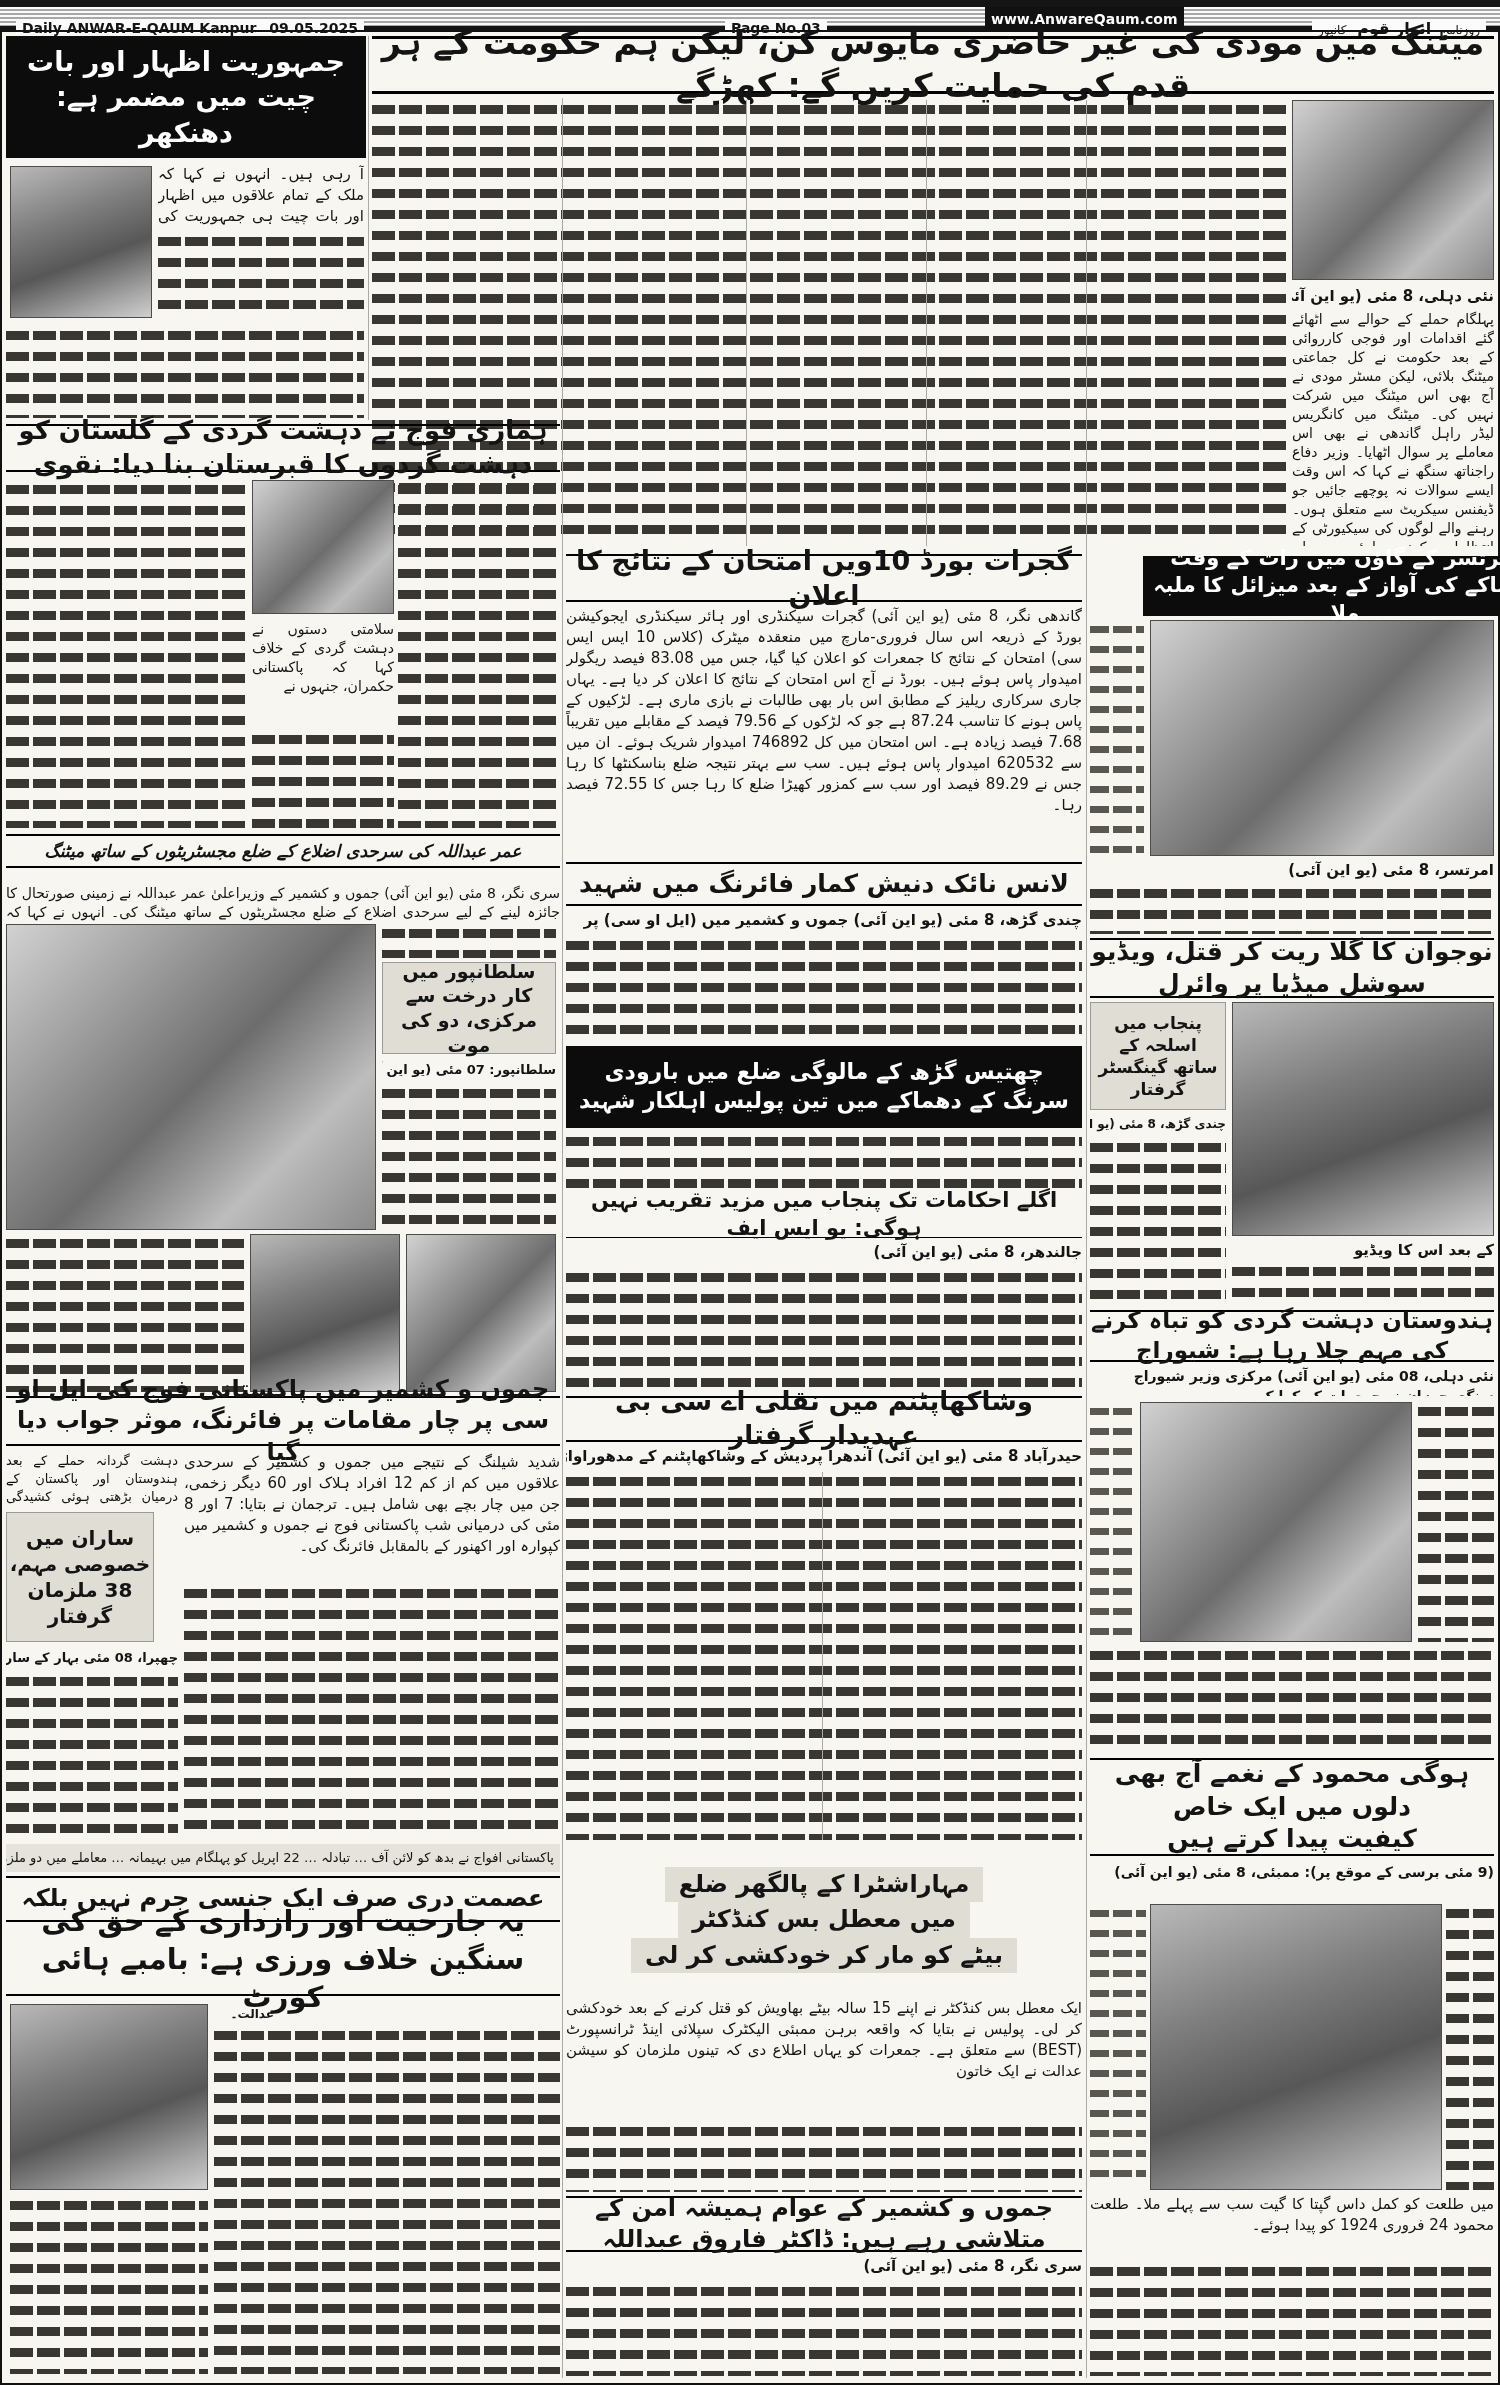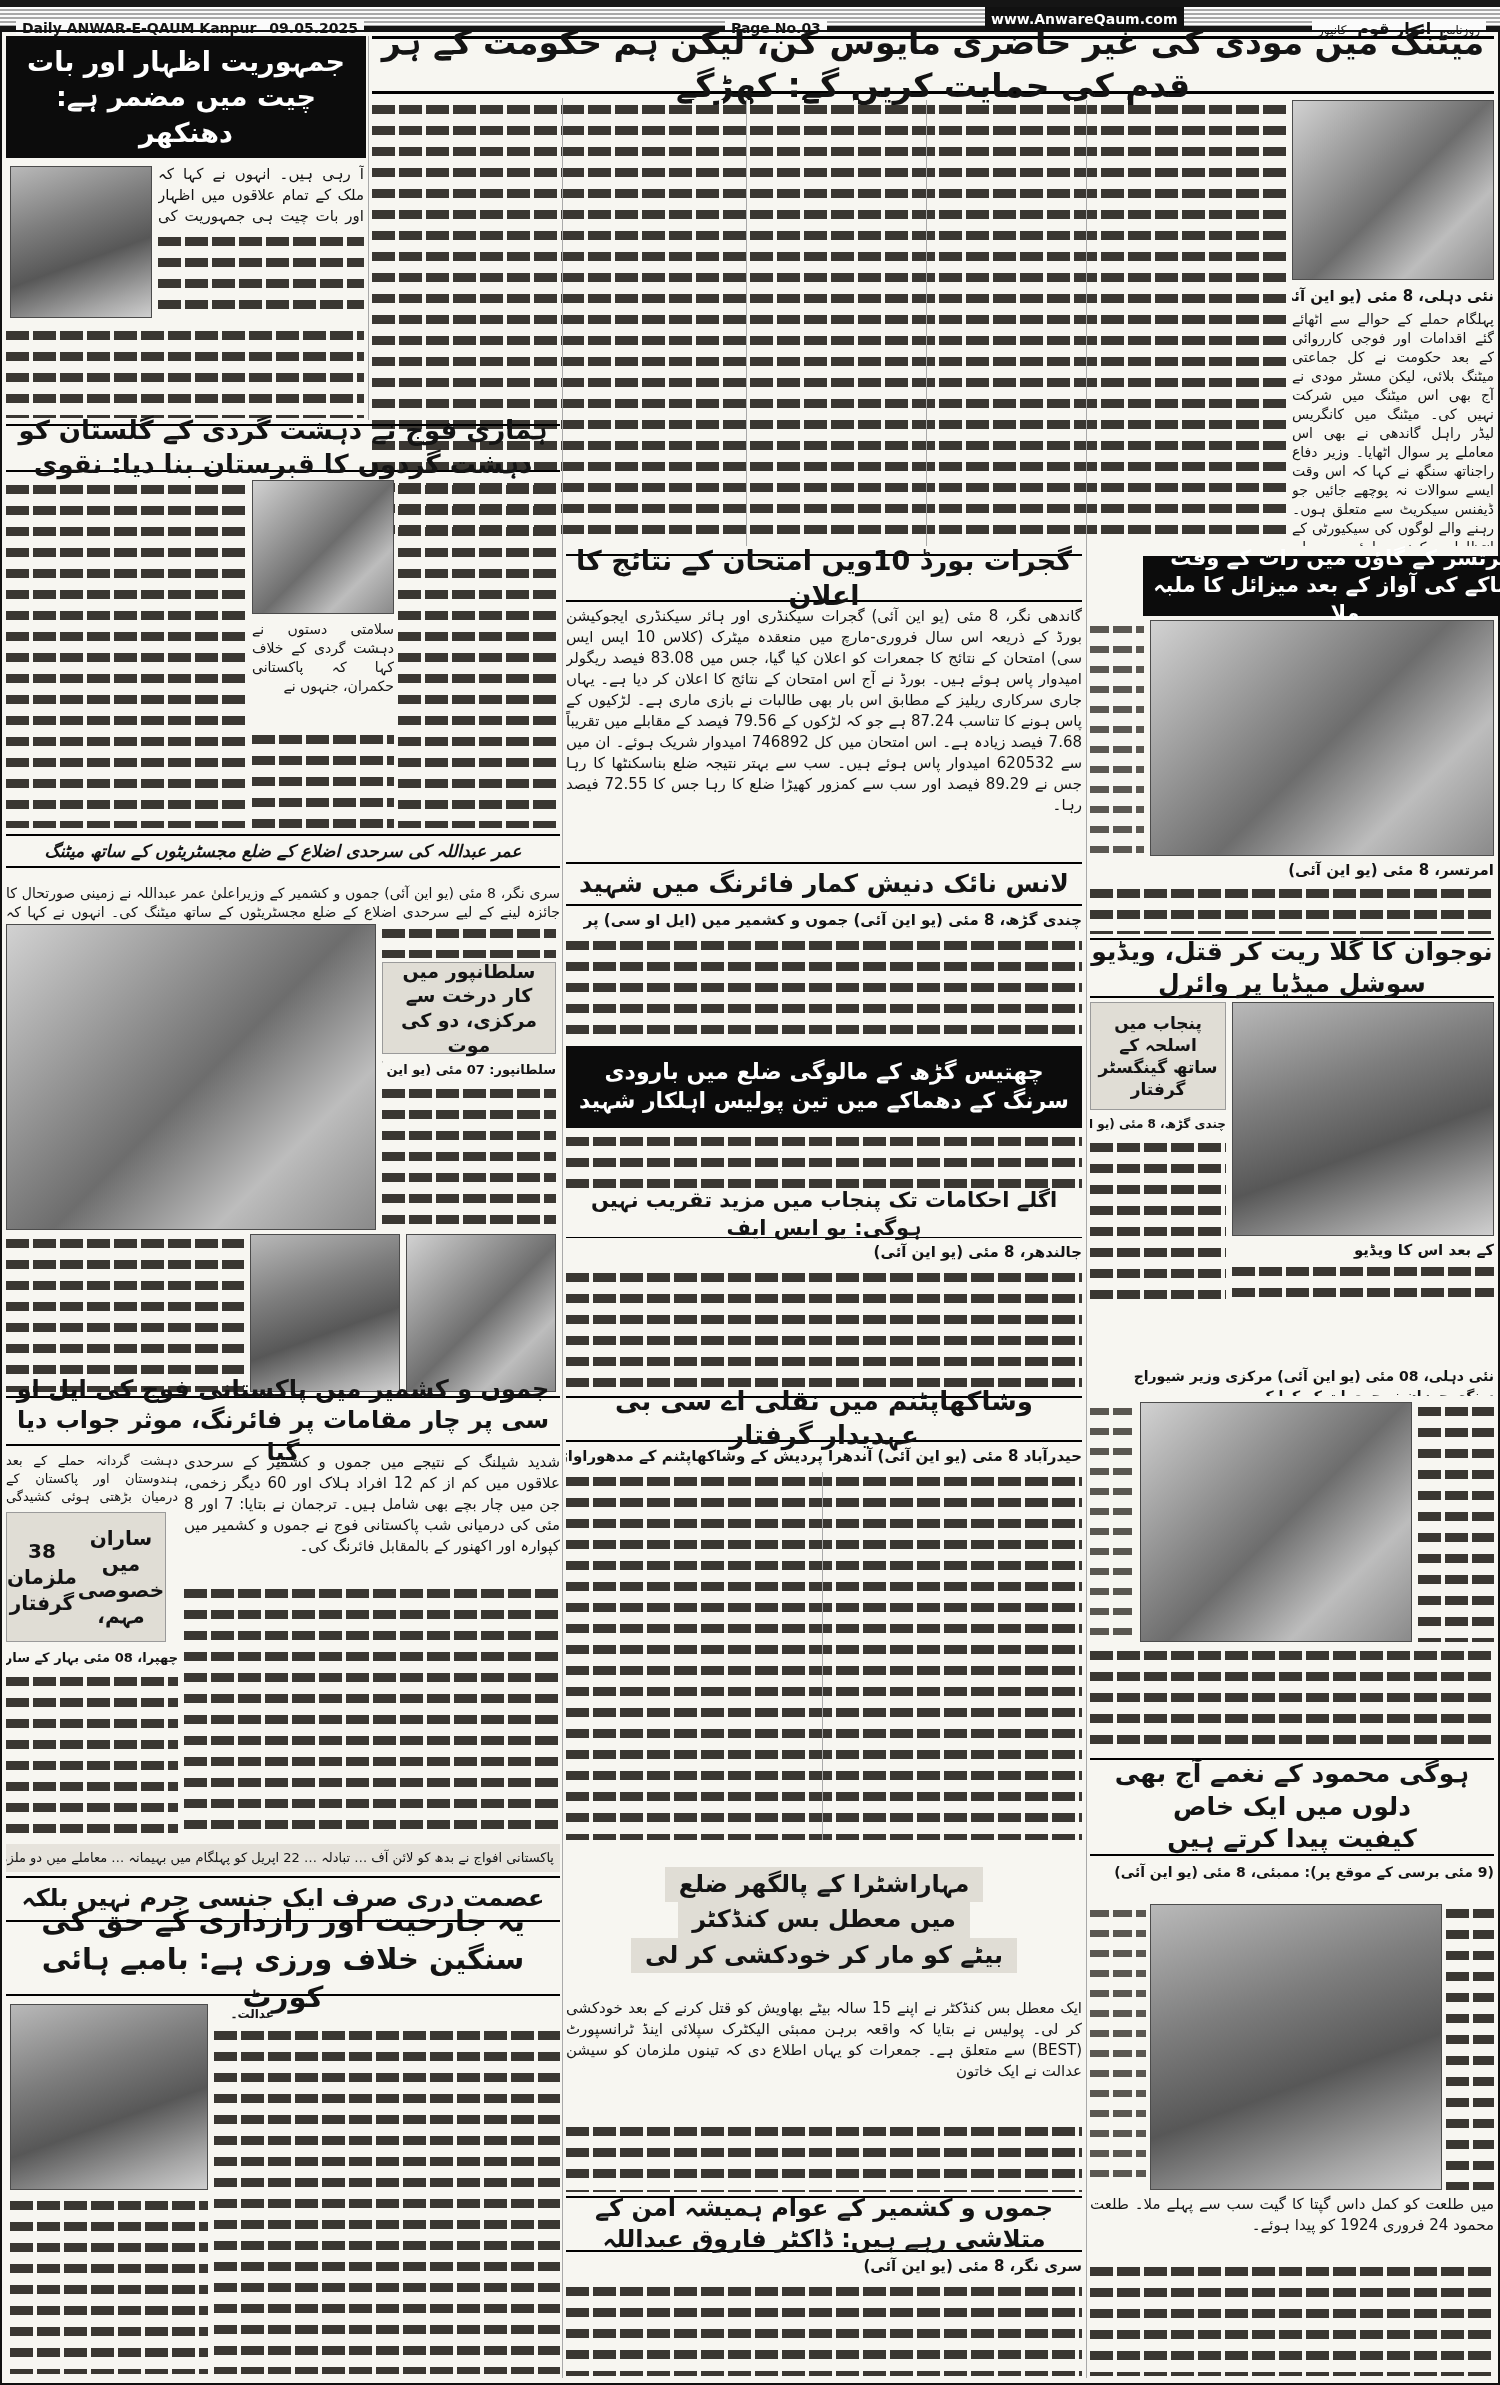--- a/index.html
+++ b/index.html
@@ -89,21 +89,21 @@
   <div class="abs tx" style="left:382px;top:1084px;width:174px;height:146px;"></div>
   <div class="abs tx" style="left:382px;top:924px;width:174px;height:34px;"></div>
 
   <div class="abs tx" style="left:6px;top:1234px;width:238px;height:158px;"></div>
   <div class="abs ph2" style="left:250px;top:1234px;width:150px;height:158px;"></div>
   <div class="abs ph" style="left:406px;top:1234px;width:150px;height:158px;"></div>
   <div class="abs hd rules" style="left:6px;top:1396px;width:554px;height:50px;font-size:24px;">جموں و کشمیر میں پاکستانی فوج کی ایل او سی پر چار مقامات پر فائرنگ، موثر جواب دیا گیا</div>
   <div class="abs ex" style="left:184px;top:1452px;width:376px;height:128px;">شدید شیلنگ کے نتیجے میں جموں و کشمیر کے سرحدی علاقوں میں کم از کم 12 افراد ہلاک اور 60 دیگر زخمی، جن میں چار بچے بھی شامل ہیں۔ ترجمان نے بتایا: 7 اور 8 مئی کی درمیانی شب پاکستانی فوج نے جموں و کشمیر میں کپوارہ اور اکھنور کے بالمقابل فائرنگ کی۔</div>
   <div class="abs tx" style="left:184px;top:1584px;width:376px;height:256px;"></div>
   <div class="abs ex" style="left:6px;top:1452px;width:172px;height:56px;font-size:13px;line-height:18px;">دہشت گردانہ حملے کے بعد ہندوستان اور پاکستان کے درمیان بڑھتی ہوئی کشیدگی کے درمیان ہوا تھا جس میں 25 سیاحوں اور ایک مقامی باشندے کی موت ہوئی تھی۔</div>
-  <div class="abs gb hd" style="left:6px;top:1512px;width:160px;height:130px;font-size:20px;">
+  <div class="abs gb hd" style="left:6px;top:1512px;width:148px;height:130px;font-size:20px;flex-direction:column;">
     <div>ساران میں خصوصی مہم،</div>
     <div>38 ملزمان گرفتار</div>
   </div>
   <div class="abs dl" style="left:6px;top:1648px;width:172px;height:20px;font-size:13px;">چھپرا، 08 مئی بہار کے ساران ضلع کی</div>
   <div class="abs tx" style="left:6px;top:1672px;width:172px;height:168px;"></div>
 
   <div class="abs" style="left:6px;top:1844px;width:554px;height:28px;background:#e6e3dc;font-size:13px;direction:rtl;
        line-height:28px;overflow:hidden;white-space:nowrap;padding:0 6px;">پاکستانی افواج نے بدھ کو لائن آف … تبادلہ … 22 اپریل کو پہلگام میں بہیمانہ … معاملے میں دو ملزمان کو گرفتار کیا گیا ہے۔</div>
 
   <div class="abs hd" style="left:6px;top:1926px;width:554px;height:70px;font-size:29px;border-bottom:2px solid #000;">یہ جارحیت اور رازداری کے حق کی سنگین خلاف ورزی ہے: بامبے ہائی کورٹ</div>
@@ -158,20 +158,21 @@
   <div class="abs gb hd" style="left:1090px;top:1002px;width:136px;height:108px;font-size:17px;flex-direction:column;">
     <div>پنجاب میں اسلحہ کے</div>
     <div>ساتھ گینگسٹر گرفتار</div>
   </div>
   <div class="abs dl" style="left:1090px;top:1114px;width:136px;height:20px;font-size:12px;">چندی گڑھ، 8 مئی (یو این آئی)</div>
   <div class="abs tx" style="left:1090px;top:1138px;width:136px;height:166px;"></div>
   <div class="abs ph2" style="left:1232px;top:1002px;width:262px;height:234px;"></div>
   <div class="abs dl" style="left:1232px;top:1240px;width:262px;height:20px;">کے بعد اس کا ویڈیو</div>
   <div class="abs tx" style="left:1232px;top:1262px;width:262px;height:42px;"></div>
 
+  <div class="abs hd rules" style="left:1090px;top:1310px;width:404px;height:52px;font-size:23px;">ہندوستان دہشت گردی کو تباہ کرنے کی مہم چلا رہا ہے: شیوراج</div>
   <div class="abs dl" style="left:1090px;top:1366px;width:404px;height:30px;font-size:14px;white-space:normal;">نئی دہلی، 08 مئی (یو این آئی) مرکزی وزیر شیوراج سنگھ چوہان نے جمعرات کو کہا کہ</div>
   <div class="abs tx-lt" style="left:1090px;top:1402px;width:46px;height:240px;"></div>
   <div class="abs ph" style="left:1140px;top:1402px;width:272px;height:240px;"></div>
   <div class="abs tx" style="left:1418px;top:1402px;width:76px;height:240px;"></div>
   <div class="abs tx" style="left:1090px;top:1646px;width:404px;height:108px;"></div>
 
   <div class="abs hd rules" style="left:1090px;top:1758px;width:404px;height:98px;font-size:25px;flex-direction:column;">
     <div>ہوگی محمود کے نغمے آج بھی دلوں میں ایک خاص</div>
     <div>کیفیت پیدا کرتے ہیں</div>
   </div>

